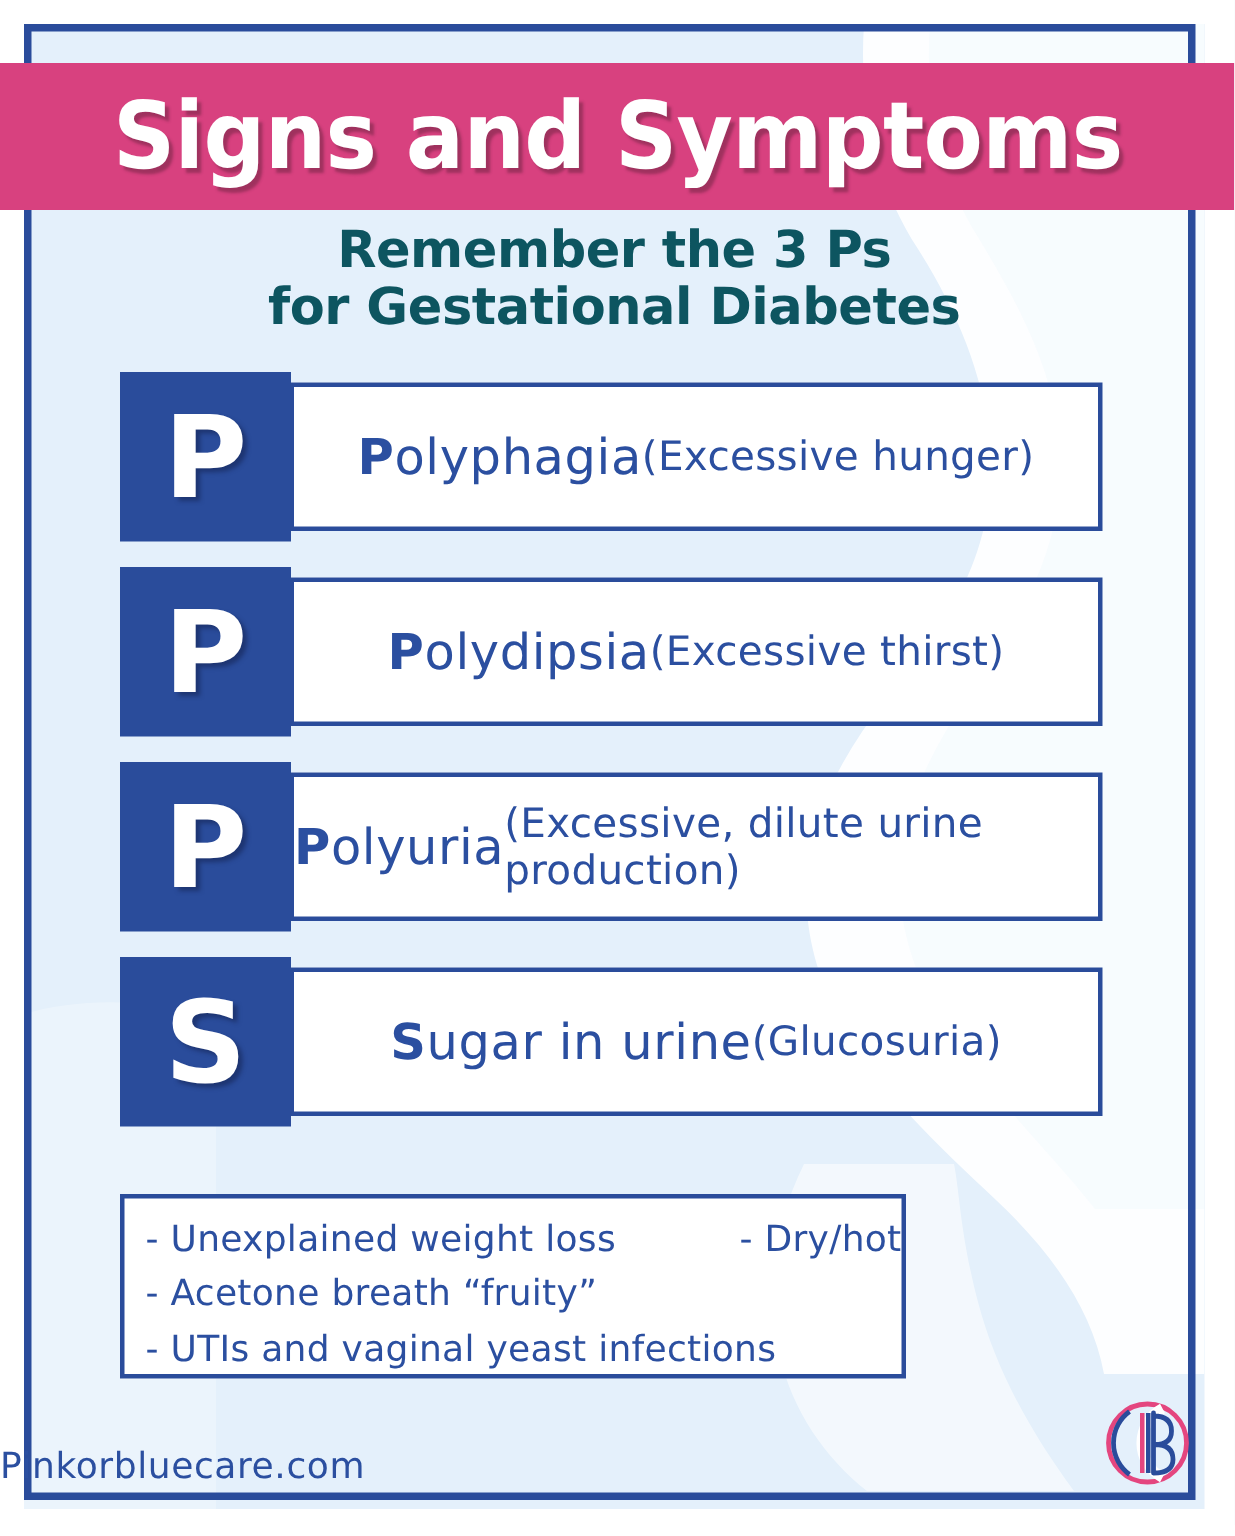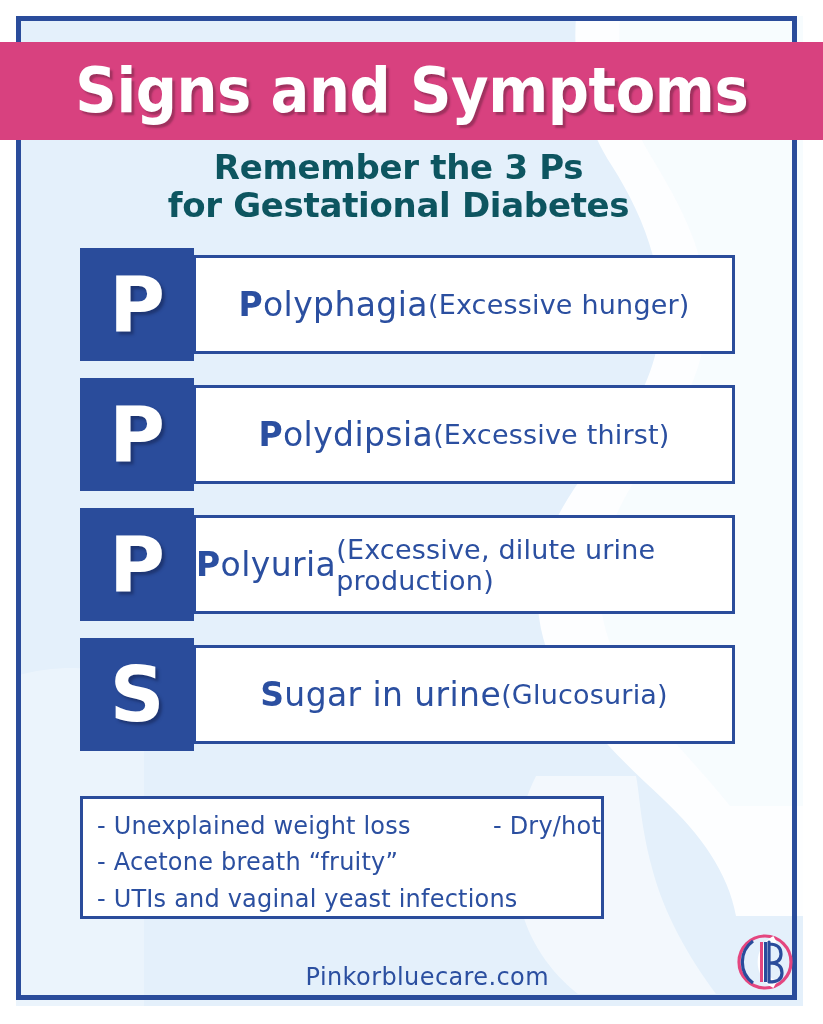--- a/index.html
+++ b/index.html
@@ -75,21 +75,21 @@
     line-height: 1;
     color: #ffffff;
     letter-spacing: -0.5px;
     text-shadow: 3px 3px 2px rgba(90,30,55,0.45);
     transform: scaleX(0.93);
   }
 
   
   .subtitle {
     position: absolute;
-    left: 5px;
+    left: 16px;
     top: 148px;
     width: 787px;
     text-align: center;
     color: #0d5560;
     font-family: "DejaVu Sans", sans-serif;
     font-weight: bold;
     font-size: 34px;
     line-height: 1.12;
     letter-spacing: -0.3px;
   }
@@ -187,21 +187,20 @@
 
   
   .footer {
     position: absolute;
     left: 0;
     top: 955px;
     width: 659px;
     height: 44px;
     display: flex;
     align-items: center;
-    justify-content: flex-end;
     padding-right: 110px;
     box-sizing: border-box;
   }
   .footer-url {
     color: #2b4fa0;
     font-family: "DejaVu Sans", sans-serif;
     font-size: 24px;
     letter-spacing: 0.4px;
   }
   .logo {

